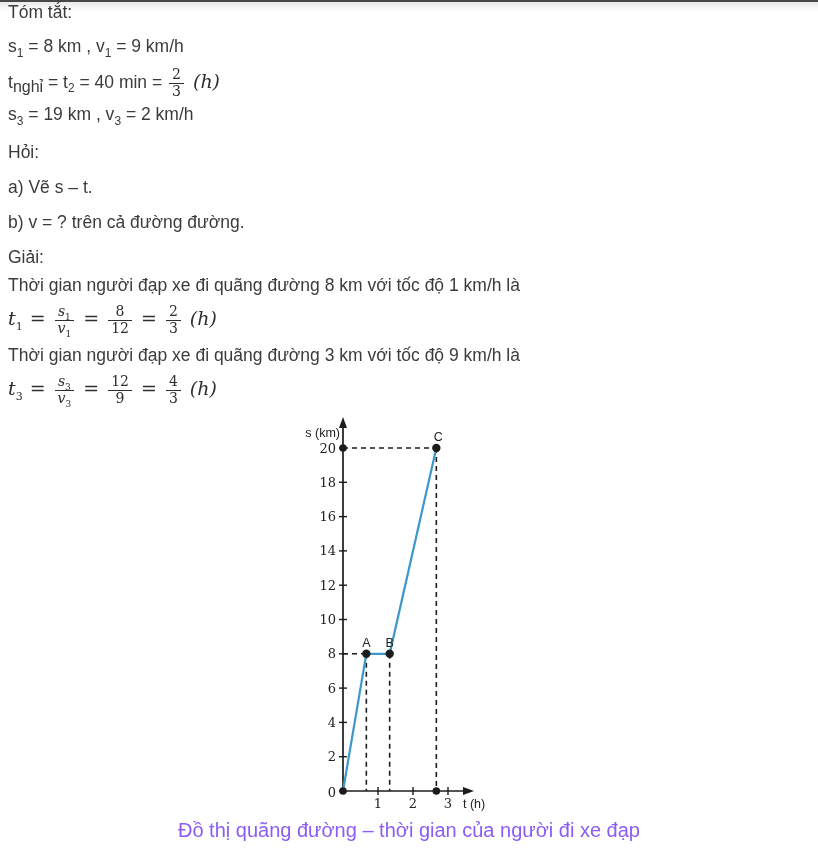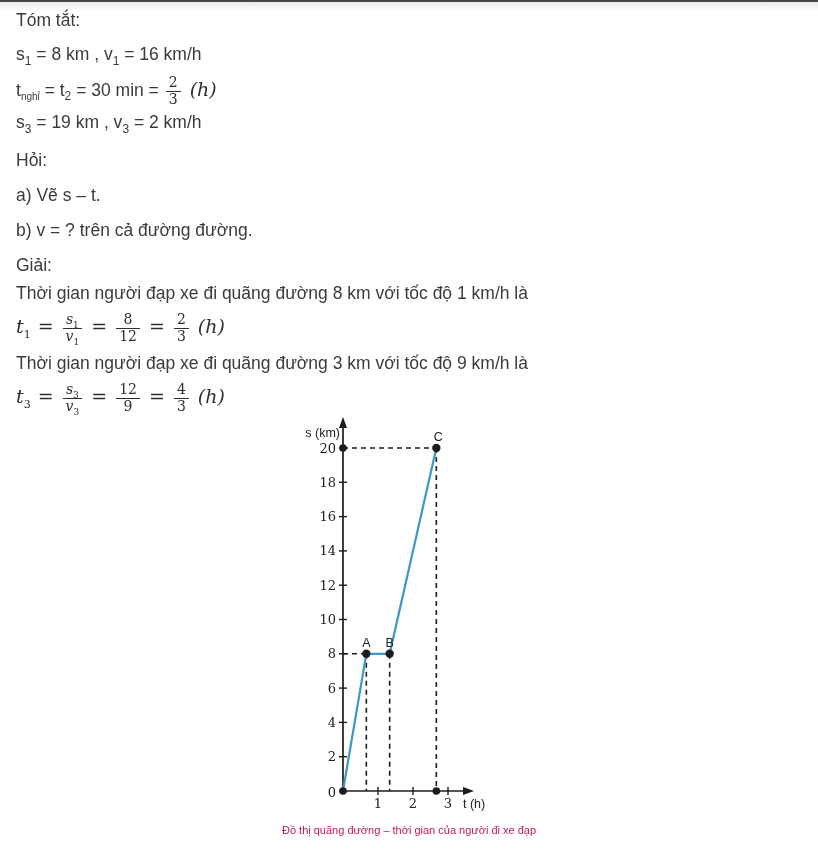--- a/index.html
+++ b/index.html
@@ -4,23 +4,23 @@
 <style>
   html,body{margin:0;padding:0}
   body{
     width:818px;height:850px;position:relative;overflow:hidden;
     background:#ffffff;color:#3b3b3b;
     font-family:"Liberation Sans",sans-serif;font-size:17.5px;line-height:20px;
   }
   .top-rule{position:absolute;top:0;left:0;width:818px;height:2px;background:#484848}
   .top-shadow{position:absolute;top:2px;left:0;width:818px;height:9px;
     background:linear-gradient(#e9e9e9,#ffffff)}
-  .abs{position:absolute;left:8px;margin:8px;white-space:nowrap}
+  .abs{position:absolute;left:8px;margin:0;white-space:nowrap}
   sub{font-size:12px;line-height:0}
-  .subsm{font-size:10px;line-height:0;vertical-align:sub}
+  .subsm{font-size:16px;line-height:0;vertical-align:sub}
 
   
   .math{font-family:"DejaVu Serif",serif;font-size:19px;color:#2e2e2e}
   .math i{font-style:italic}
   .math sub{font-size:11px}
   .rel{margin:0 7px}
   .frac{display:inline-block;text-align:center;vertical-align:middle;
     font-size:14px;line-height:1.12;margin:0 2px;
     font-family:"DejaVu Serif",serif;color:#2e2e2e}
   .frac .num{display:block;padding:0 3px}
@@ -42,33 +42,33 @@
   .l-eq1{top:304px}
   .l-sol2{top:345px}
   .l-eq2{top:374px}
 
   .chart-wrap{position:absolute;left:300px;top:416px;width:200px;height:400px}
   .chart-wrap svg{display:block}
   .tick{font-family:"DejaVu Serif",serif;font-size:13px;fill:#222}
   .axis-label{font-family:"Liberation Sans",sans-serif;font-size:12.5px;fill:#222}
   .point-label{font-family:"Liberation Sans",sans-serif;font-size:12.5px;fill:#222}
   .caption{position:absolute;top:820px;left:0;width:818px;text-align:center;
-    margin:0;font-size:11px;color:#be185d}
+    margin:0;font-size:20px;color:#8b5cf6}
 </style>
 </head>
 <body>
 
 <div class="top-rule"></div>
 <div class="top-shadow"></div>
 
 <p class="abs l-tomtat">Tóm tắt:</p>
 
-<p class="abs l-s1"><span>s</span><sub>1</sub><span> = 8 km , v</span><sub>1</sub><span> = 16 km/h</span></p>
+<p class="abs l-s1"><span>s</span><sub>1</sub><span> = 8 km , v</span><sub>1</sub><span> = 9 km/h</span></p>
 
-<p class="abs l-t2"><span>t</span><sub class="subsm">nghỉ</sub><span> = t</span><sub>2</sub><span> = 30 min = </span><span class="frac"><span class="num">2</span><span class="den">3</span></span><span class="mathtail unit"><i>(h)</i></span></p>
+<p class="abs l-t2"><span>t</span><sub class="subsm">nghỉ</sub><span> = t</span><sub>2</sub><span> = 40 min = </span><span class="frac"><span class="num">2</span><span class="den">3</span></span><span class="mathtail unit"><i>(h)</i></span></p>
 
 <p class="abs l-s3"><span>s</span><sub>3</sub><span> = 19 km , v</span><sub>3</sub><span> = 2 km/h</span></p>
 
 <p class="abs l-hoi">Hỏi:</p>
 <p class="abs l-a">a) Vẽ s – t.</p>
 <p class="abs l-b">b) v = ? trên cả đường đường.</p>
 <p class="abs l-giai">Giải:</p>
 <p class="abs l-sol1">Thời gian người đạp xe đi quãng đường 8 km với tốc độ 1 km/h là</p>
 
 <p class="abs math l-eq1"><i>t</i><sub>1</sub><span class="rel">=</span><span class="frac"><span class="num"><i>s</i><sub>1</sub></span><span class="den"><i>v</i><sub>1</sub></span></span><span class="rel">=</span><span class="frac"><span class="num">8</span><span class="den">12</span></span><span class="rel">=</span><span class="frac"><span class="num">2</span><span class="den">3</span></span><span class="unit"><i>(h)</i></span></p>

